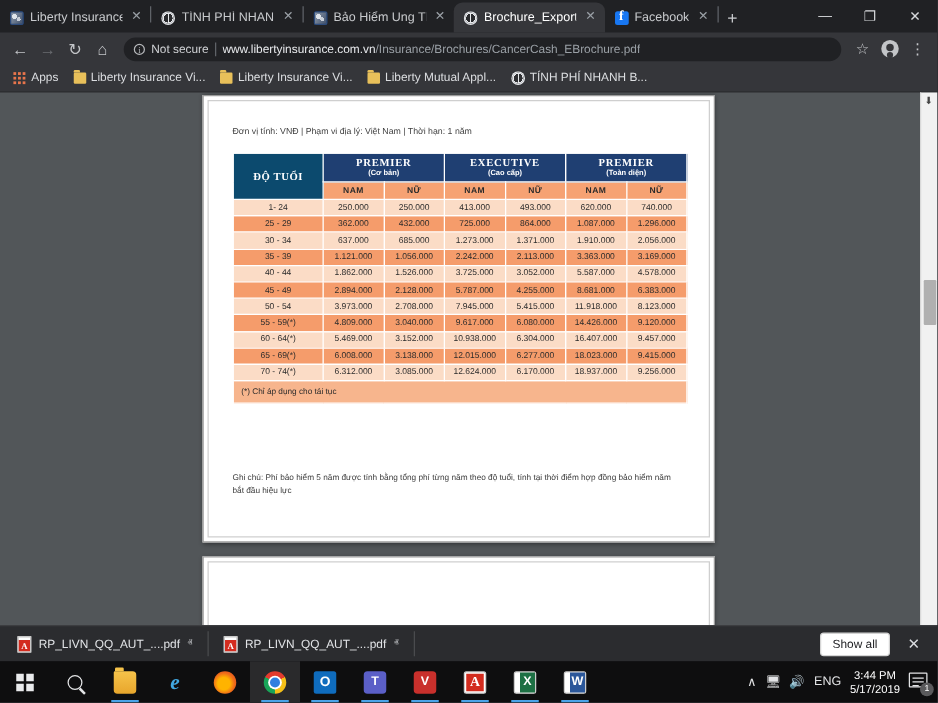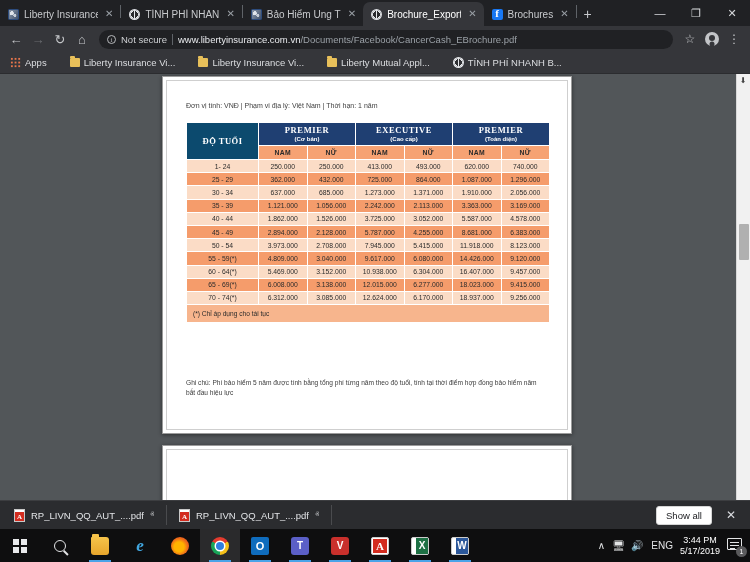--- a/index.html
+++ b/index.html
@@ -89,21 +89,21 @@
   .url .path { color: #9aa0a6; }
   .tb-icon { width: 20px; height: 20px; display:flex; align-items:center; justify-content:center;
              color: #c3c5c8; font-size: 12px; cursor:pointer; }
   .avatar-circ { width: 14px; height: 14px; border-radius: 50%; background: #c3c5c8; position: relative; }
   .avatar-circ::after{ content:""; position:absolute; left:4px; top:2.5px; width:6px; height:6px;
                        border-radius:50%; background:#35363a; box-shadow: 0 6px 0 -0.5px #35363a; }
 
   
   .bookmarks {
     position: absolute; left: 0; top: 52px; width: 750px; height: 22px;
-    background: #35363a; display: flex; align-items: center; padding: 0 6px; gap: 15px;
+    background: #35363a; display: flex; align-items: center; padding: 0 6px; gap: 4px;
     border-bottom: 1px solid #2b2c2f;
   }
   .bm { display: flex; align-items: center; gap: 4px; padding: 1px 4px; border-radius: 3px; cursor: pointer; }
   .bm-label { font-size: 9.5px; color: #dcdee1; white-space: nowrap; }
   .apps-grid {
     width: 11px; height: 11px;
     background:
       radial-gradient(circle, #e8754b 45%, transparent 46%) 0 0/3.7px 3.7px repeat;
   }
   .folder { width: 10px; height: 9px; background: #e8c05a; border-radius: 1px 1px 1px 1px; position: relative; }
@@ -302,42 +302,42 @@
       <span class="tab-title">Bảo Hiểm Ung Th</span>
       <span class="tab-close">✕</span>
     </div>
     <div class="tab active">
       <span class="fav globe"></span>
       <span class="tab-title">Brochure_Export</span>
       <span class="tab-close">✕</span>
     </div>
     <div class="tab">
       <span class="fav fb"></span>
-      <span class="tab-title">Brochures</span>
+      <span class="tab-title">Facebook</span>
       <span class="tab-close">✕</span>
     </div>
     <div class="tab-sep"></div>
     <div class="newtab">+</div>
     <div class="wincontrols">
       <div class="wc">—</div>
       <div class="wc">❐</div>
       <div class="wc">✕</div>
     </div>
   </div>
 
   <div class="toolbar">
     <div class="nav-btn">←</div>
     <div class="nav-btn disabled">→</div>
     <div class="nav-btn">↻</div>
     <div class="nav-btn">⌂</div>
     <div class="omnibox">
       <span class="info-icon">i</span>
       <span class="notsecure">Not secure</span>
       <span class="omni-sep"></span>
-      <span class="url"><span class="host">www.libertyinsurance.com.vn</span><span class="path">/Documents/Facebook/CancerCash_EBrochure.pdf</span></span>
+      <span class="url"><span class="host">www.libertyinsurance.com.vn</span><span class="path">/Insurance/Brochures/CancerCash_EBrochure.pdf</span></span>
     </div>
     <div class="tb-icon">☆</div>
     <div class="tb-icon">
         <span class="avatar-circ"></span>
       </div>
     <div class="tb-icon">⋮</div>
   </div>
 
   <div class="bookmarks">
     <div class="bm">

